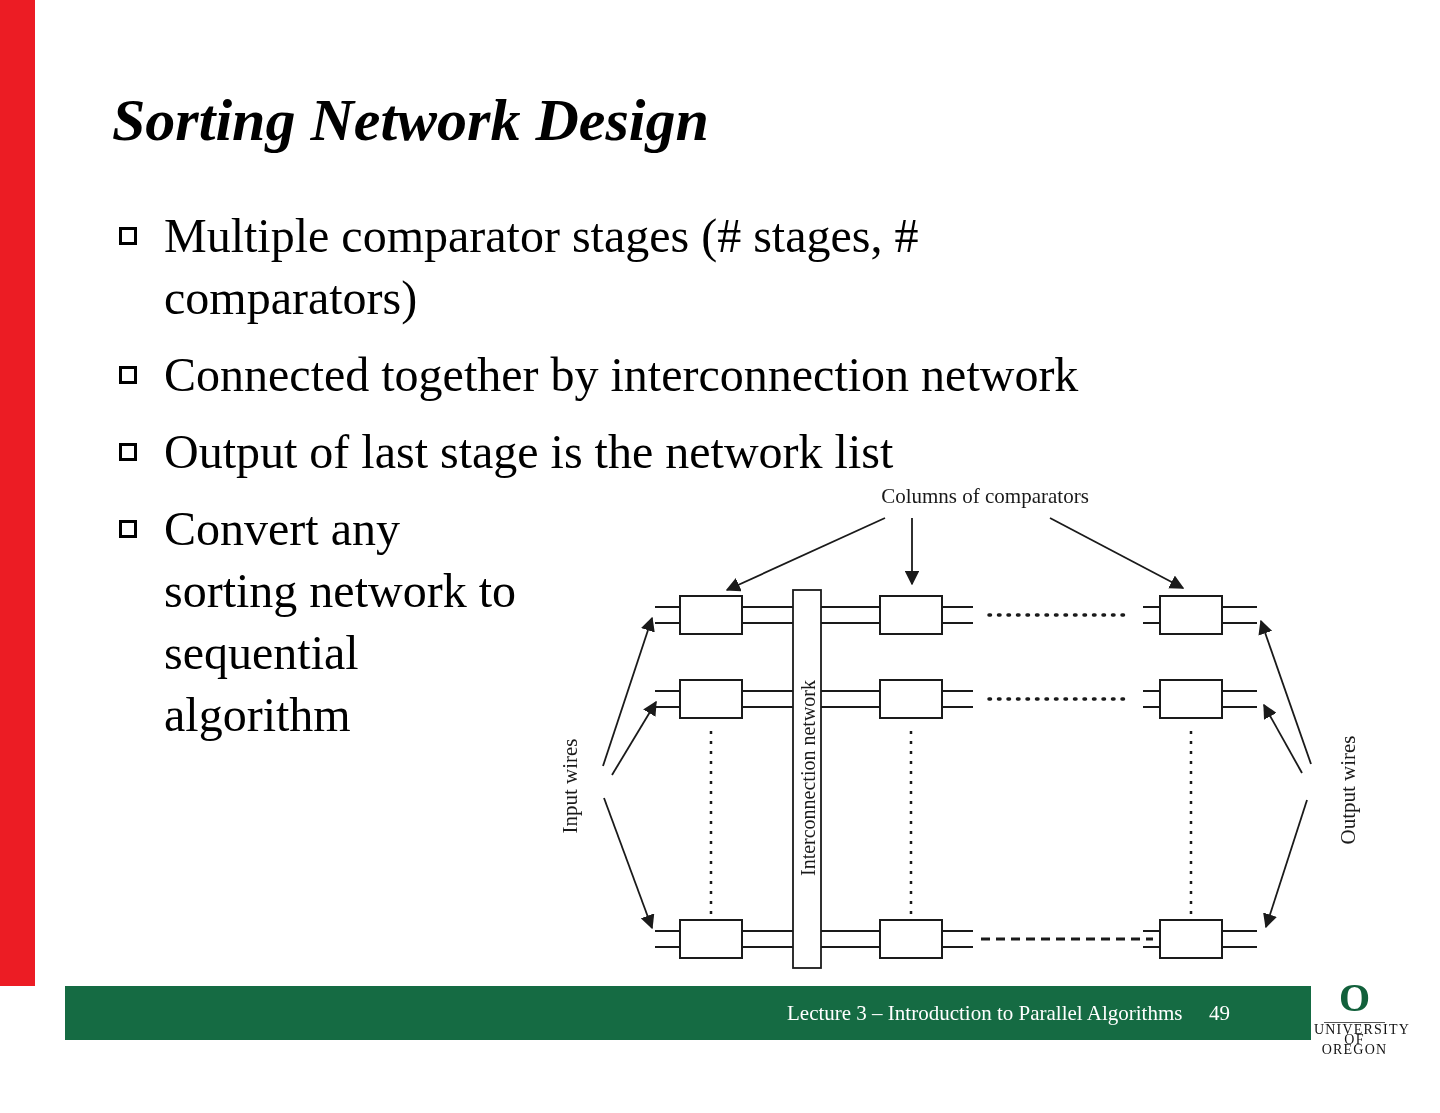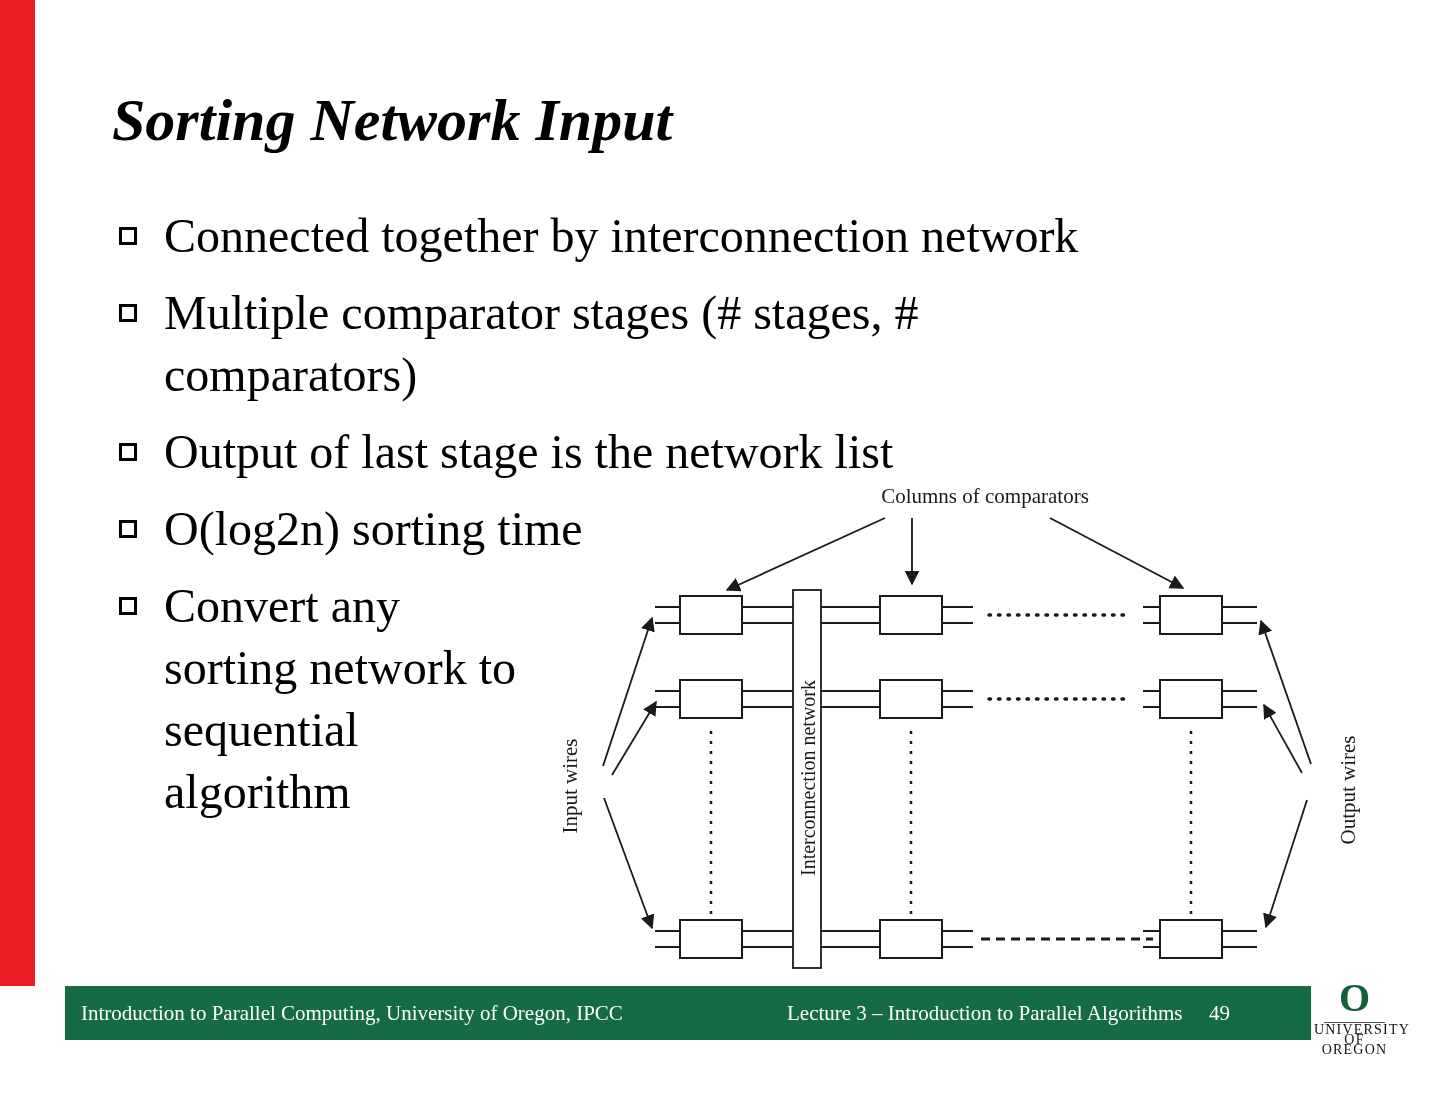--- a/index.html
+++ b/index.html
@@ -68,38 +68,34 @@
     display:block;
     font-size:14px; line-height:10px; letter-spacing:1.2px;
     color:#111;
   }
 </style>
 </head>
 <body>
 
 <div class="red-strip"></div>
 
-<h1 class="title">Sorting Network Input</h1>
+<h1 class="title">Sorting Network Design</h1>
 
 <ul class="bullets">
+  <li class="bullet">
+    <span class="sq"></span>
+    <span class="btext w-first">Multiple comparator stages (# stages, # comparators)</span>
+  </li>
   <li class="bullet">
     <span class="sq"></span>
     <span class="btext">Connected together by interconnection network</span>
   </li>
   <li class="bullet">
     <span class="sq"></span>
-    <span class="btext w-first">Multiple comparator stages (# stages, # comparators)</span>
-  </li>
-  <li class="bullet">
-    <span class="sq"></span>
     <span class="btext">Output of last stage is the network list</span>
-  </li>
-  <li class="bullet">
-    <span class="sq"></span>
-    <span class="btext">O(log2n) sorting time</span>
   </li>
   <li class="bullet">
     <span class="sq"></span>
     <span class="btext w-last">Convert any sorting network to sequential algorithm</span>
   </li>
 </ul>
 
 <svg class="diagram" width="845" height="502" viewBox="0 0 845 502">
   <defs>
     <marker id="ah" viewBox="0 0 10 10" refX="9" refY="5" markerWidth="8" markerHeight="8" orient="auto-start-reverse">
@@ -166,21 +162,20 @@
 
   <text transform="translate(800 312) rotate(-90)" font-size="21" text-anchor="middle">Output wires</text>
   <g stroke="#1a1a1a" stroke-width="1.8">
     <line x1="756" y1="286" x2="706" y2="143" marker-end="url(#ah)"></line>
     <line x1="747" y1="295" x2="709" y2="227" marker-end="url(#ah)"></line>
     <line x1="752" y1="322" x2="711" y2="449" marker-end="url(#ah)"></line>
   </g>
 </svg>
 
 <div class="footer-bar">
-  <span class="f-left">Introduction to Parallel Computing, University of Oregon, IPCC</span>
   <span class="f-center">Lecture 3 – Introduction to Parallel Algorithms</span>
   <span class="f-page">49</span>
 </div>
 
 <div class="uo-logo">
   <span class="uo-o">O</span>
   <div class="uo-rule"></div>
   <span class="uo-small">UNIVERSITY</span>
   <span class="uo-small">OF OREGON</span>
 </div>

